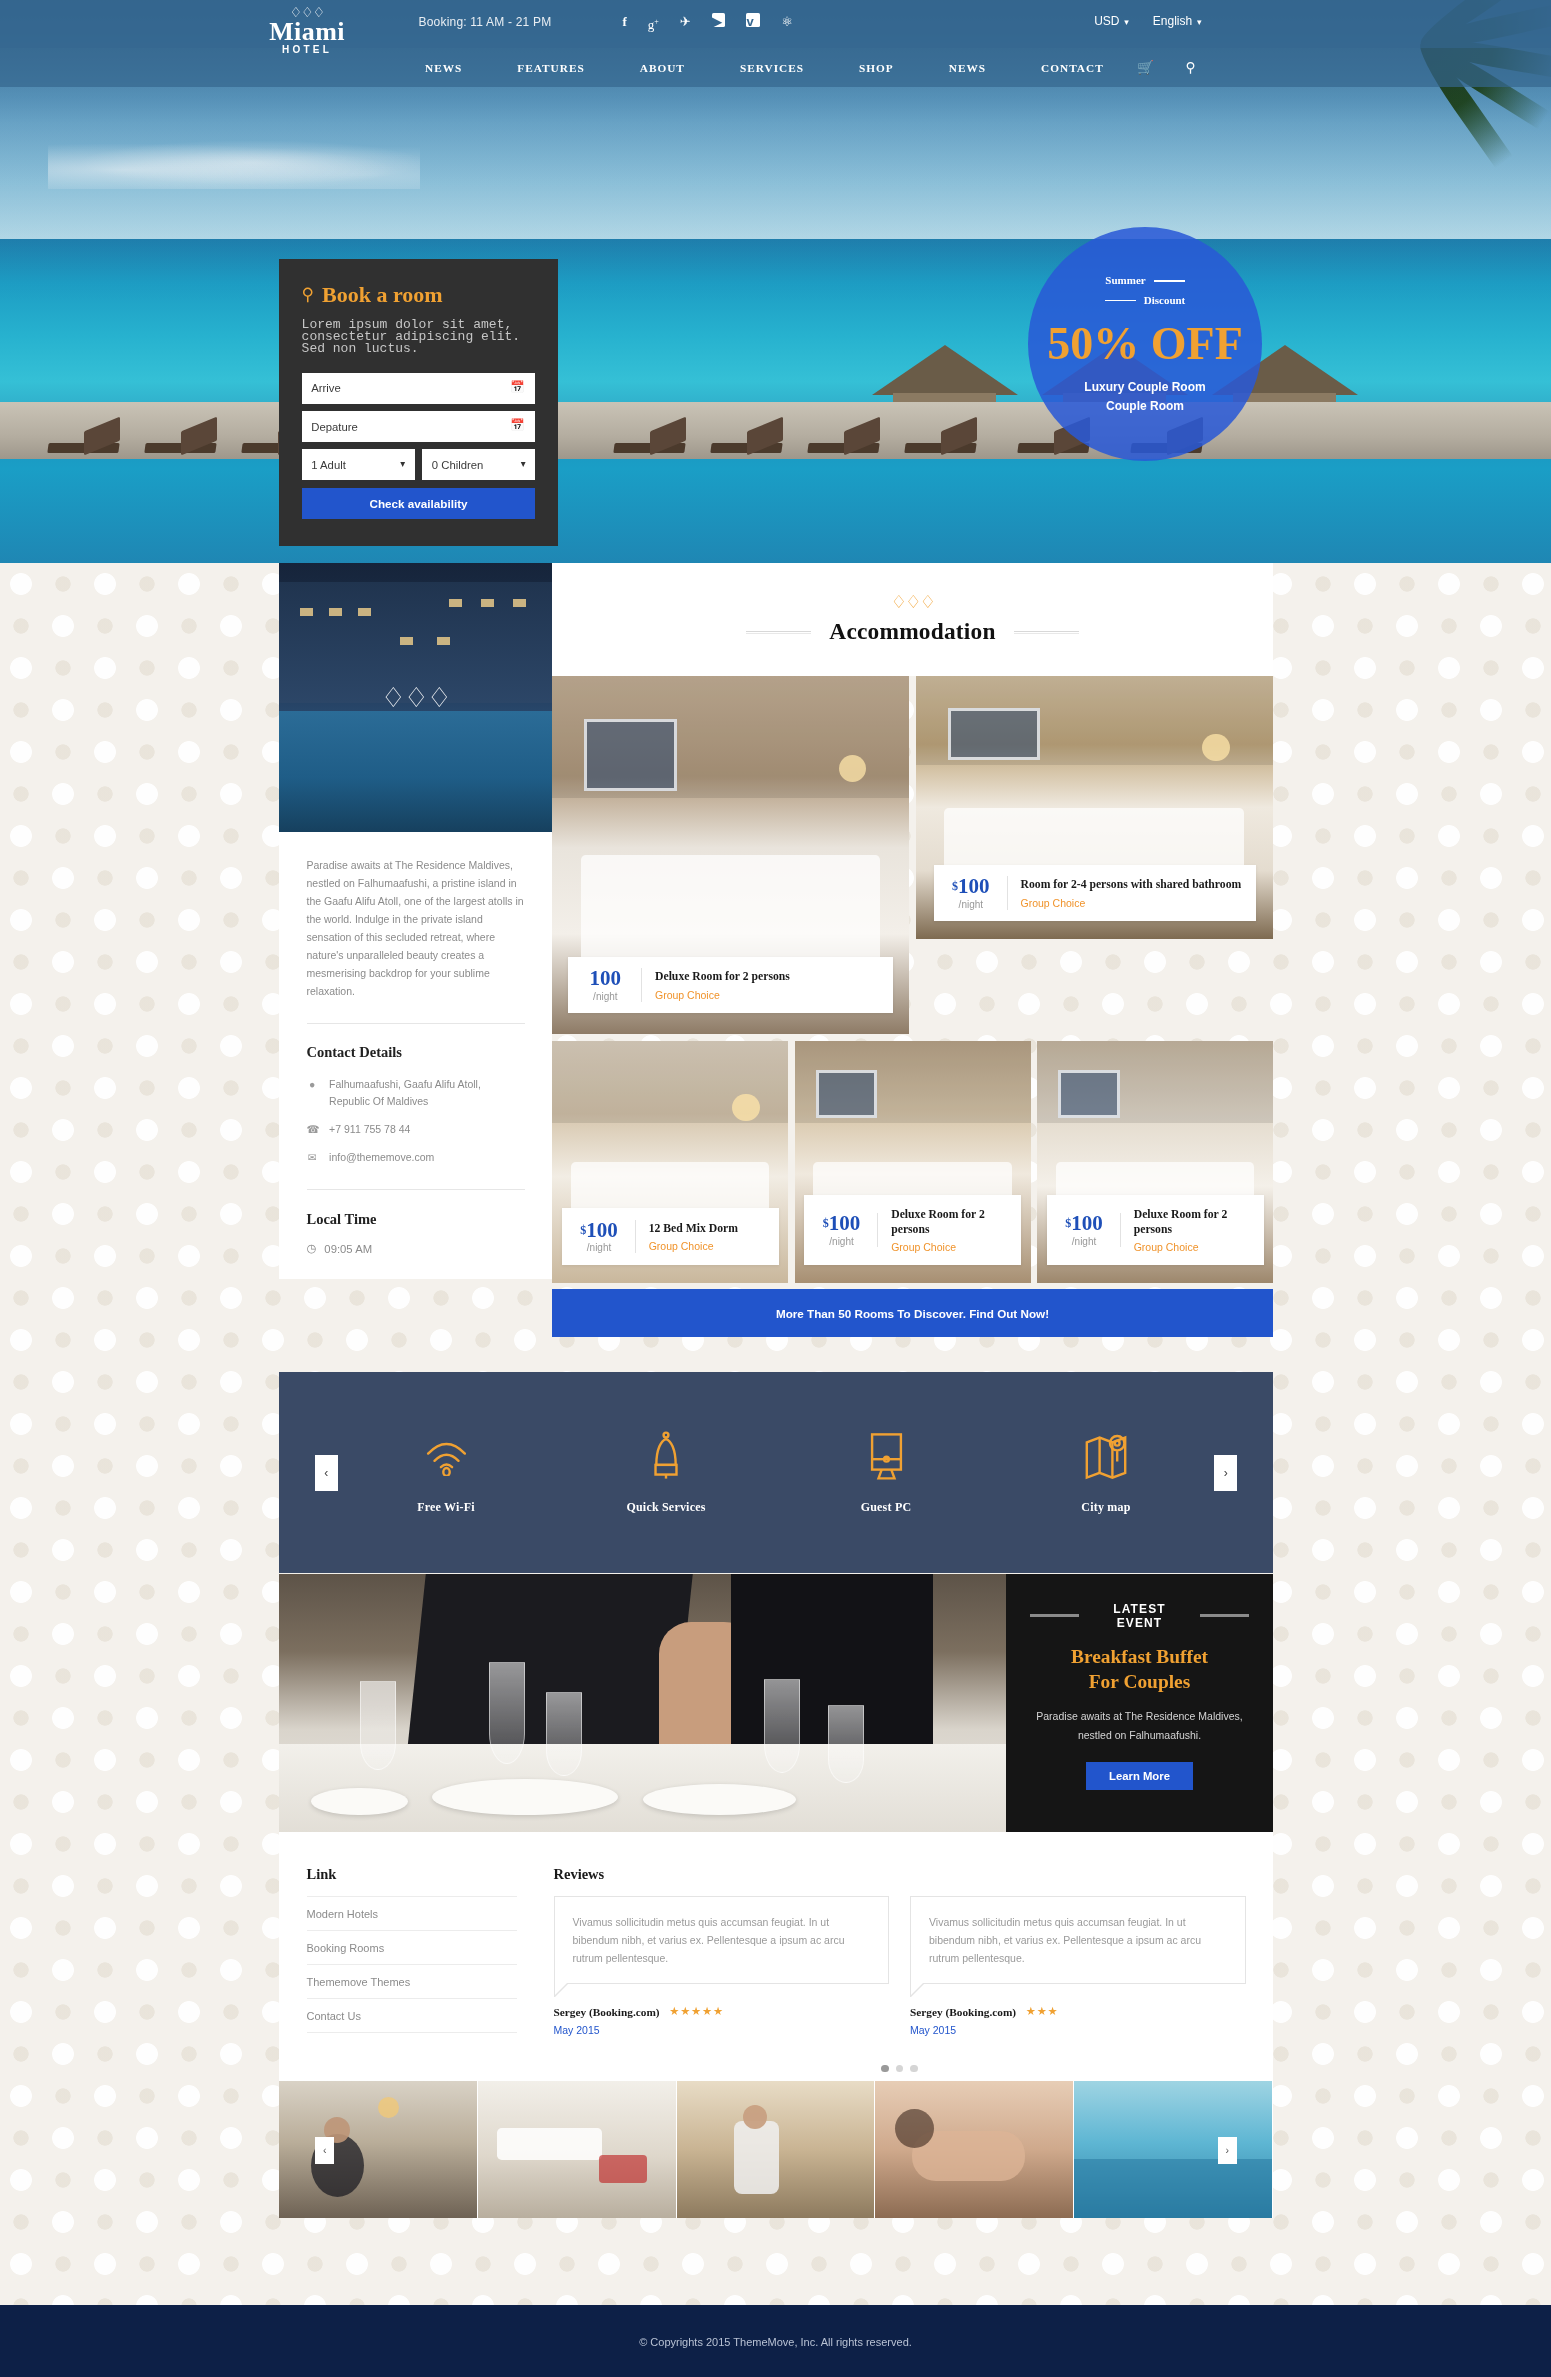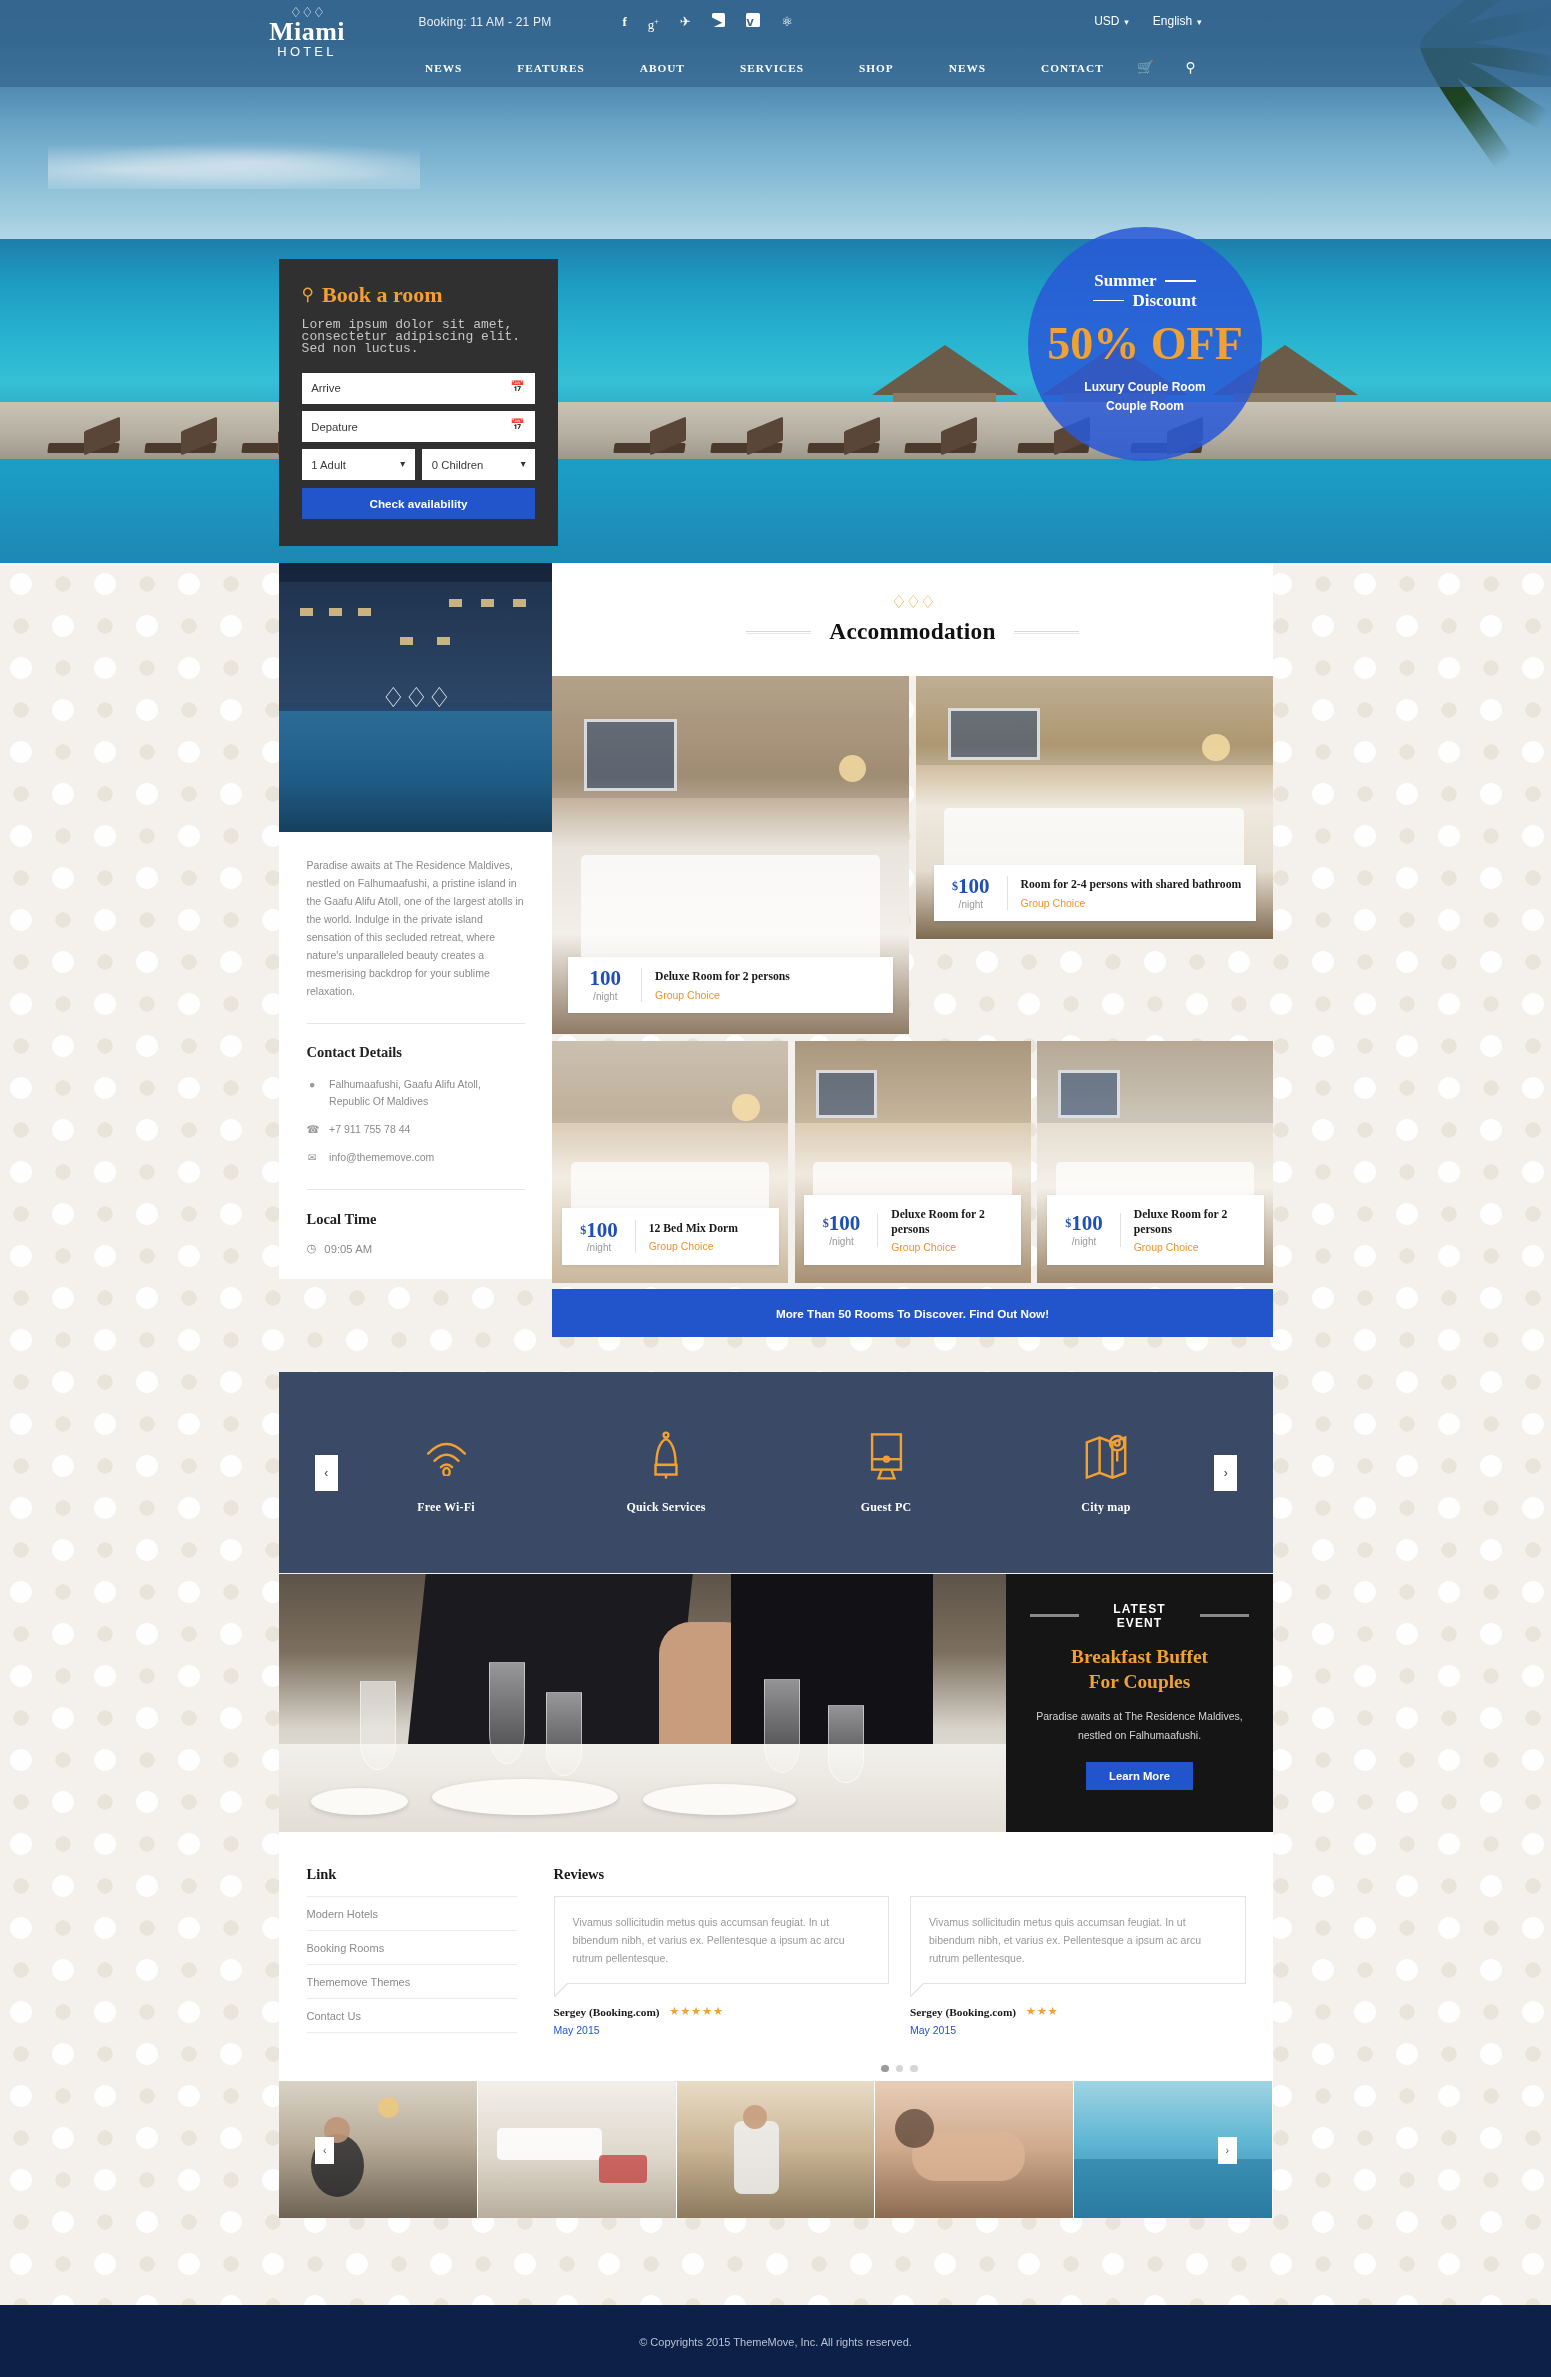--- a/index.html
+++ b/index.html
@@ -106,21 +106,21 @@
 
   .logo {
     position:absolute; left:50%; margin-left:-525px; top:6.5px; width:113px; text-align:center; z-index:30;
   }
   .logo .crown { color:#fff; font-size:13.7px; line-height:11.3px; letter-spacing:-0.8px;}
   .logo .name {
     color:#fff; font-family:"Liberation Serif", serif; font-weight:bold;
     font-size:26px; line-height:27.5px; letter-spacing:0.4px;
   }
   .logo .sub {
-    color:#fff; font-size:13px; letter-spacing:3.2px; font-weight:normal; margin-top:-1.6px;
+    color:#fff; font-size:10px; letter-spacing:3.2px; font-weight:bold; margin-top:-1.6px;
   }
 
   .mainnav {
     position:absolute; left:0; top:48px; width:1551px; height:39px; z-index:20;
     background: rgba(52,102,143,.70);
   }
   .mainnav-inner { position:relative; width:1050px; margin:0 auto; height:39px;}
   .navlist {
     position:absolute; left:147px; top:0; display:flex; gap:0; list-style:none; height:39px; align-items:center;
   }
@@ -159,21 +159,21 @@
     font-size:11.7px; font-weight:bold; cursor:pointer; font-family:"Liberation Sans", sans-serif;
   }
 
   
   .discount {
     position:absolute; left:1028px; top:227px; width:234px; height:234px; border-radius:50%;
     background: rgba(41,88,214,.86); z-index:15; color:#fff; text-align:center;
     display:flex; flex-direction:column; align-items:center; justify-content:center;
   }
   .discount .d1, .discount .d2 {
-    font-family:"Liberation Serif", serif; font-weight:bold; font-size:17px; line-height:19.4px;
+    font-family:"Liberation Serif", serif; font-weight:bold; font-size:11px; line-height:19.4px;
     display:flex; align-items:center; justify-content:center; gap:8px;
   }
   .dash { display:inline-block; width:31px; height:1.6px; background:#fff; }
   .discount .pct {
     color:#f0a132; font-family:"Liberation Serif", serif; font-weight:bold;
     font-size:46px; line-height:53px; margin:6.5px 0 8px;
   }
   .discount .rm { font-size:12px; line-height:19.4px; font-weight:bold; }
 
   

